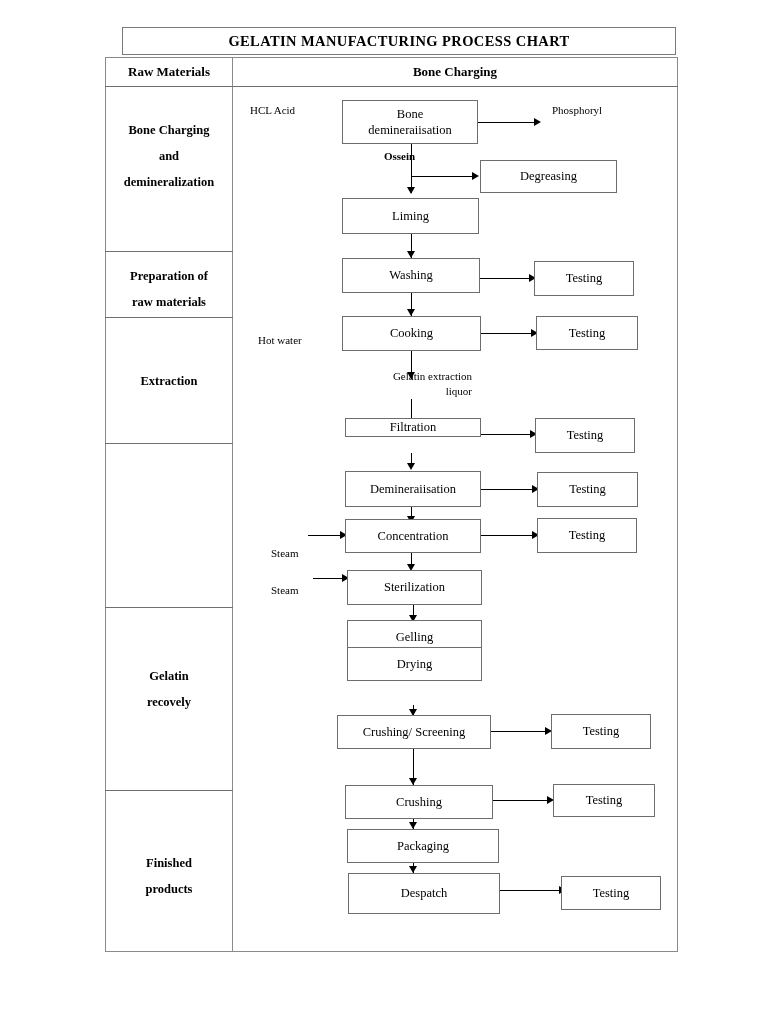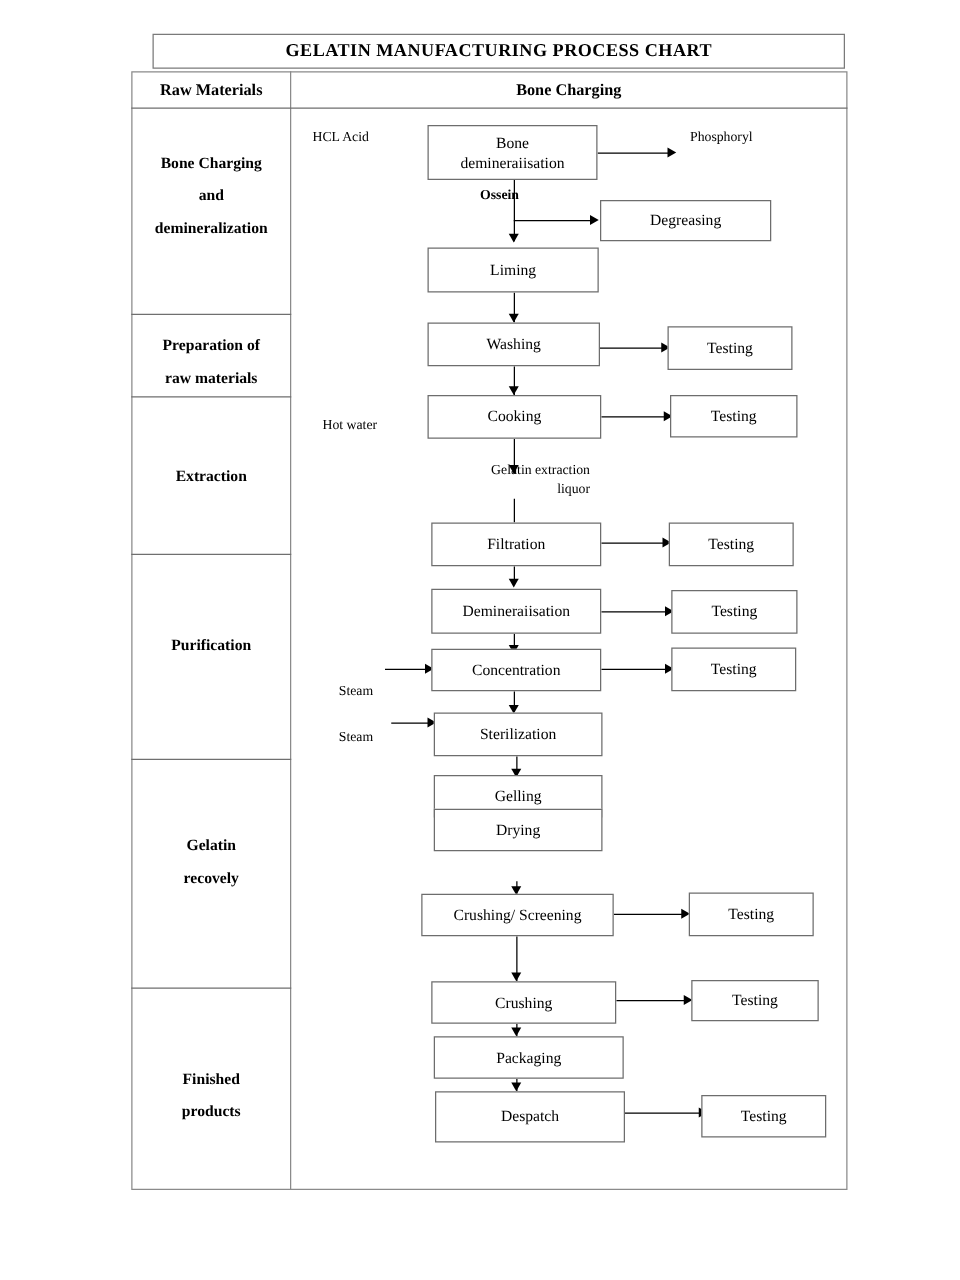--- a/index.html
+++ b/index.html
@@ -188,23 +188,20 @@
 
   <div class="stage-label" style="top:263px;">
     <div>Preparation of</div>
     <div>raw materials</div>
   </div>
 
   <div class="stage-label" style="top:368px;">
     <div>Extraction</div>
   </div>
 
-  <div class="stage-label" style="top:503px;">
-    <div>Purification</div>
-  </div>
 
   <div class="stage-label" style="top:663px;">
     <div>Gelatin</div>
     <div>recovely</div>
   </div>
 
   <div class="stage-label" style="top:850px;">
     <div>Finished</div>
     <div>products</div>
   </div>
@@ -316,21 +313,21 @@
   <div class="pbox" style="left:342px; top:198px; width:137px; height:36px;">Liming</div>
 
   <div class="pbox" style="left:342px; top:258px; width:138px; height:35px;">Washing</div>
 
   <div class="pbox" style="left:534px; top:261px; width:100px; height:35px;">Testing</div>
 
   <div class="pbox" style="left:342px; top:316px; width:139px; height:35px;">Cooking</div>
 
   <div class="pbox" style="left:536px; top:316px; width:102px; height:34px;">Testing</div>
 
-  <div class="pbox" style="left:345px; top:418px; width:136px; height:35px;">Filtration</div>
+  <div class="pbox" style="left:345px; top:418px; width:136px; height:19px;">Filtration</div>
 
   <div class="pbox" style="left:535px; top:418px; width:100px; height:35px;">Testing</div>
 
   <div class="pbox" style="left:345px; top:471px; width:136px; height:36px;">Demineraiisation</div>
 
   <div class="pbox" style="left:537px; top:472px; width:101px; height:35px;">Testing</div>
 
   <div class="pbox" style="left:345px; top:519px; width:136px; height:34px;">Concentration</div>
 
   <div class="pbox" style="left:537px; top:518px; width:100px; height:35px;">Testing</div>

